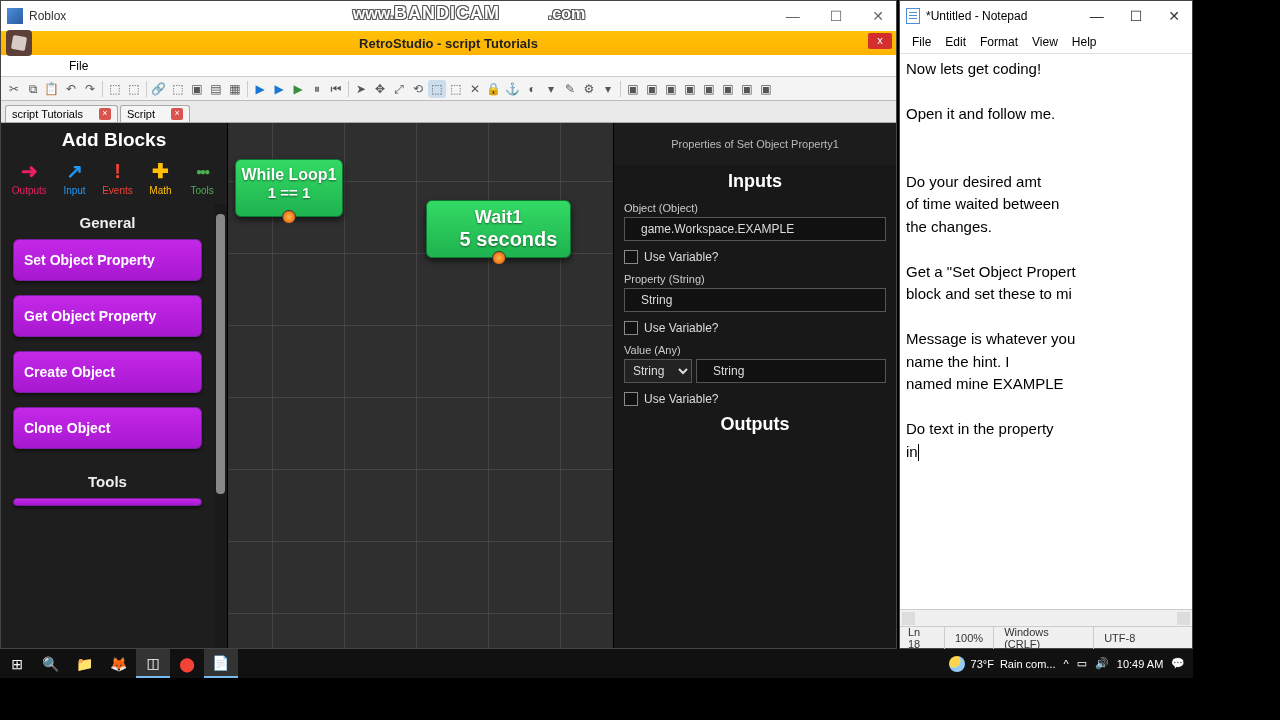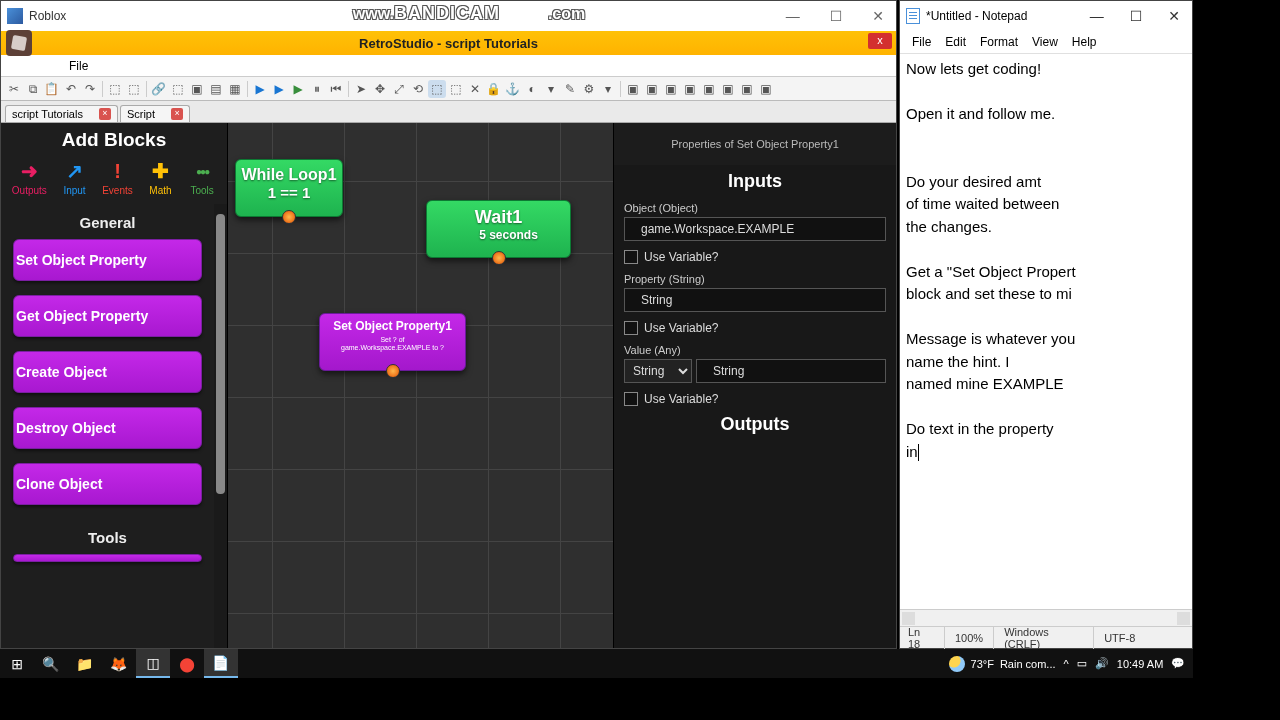--- a/index.html
+++ b/index.html
@@ -40,34 +40,34 @@
 .cat-input { color:#2196f3; }
 .cat-events { color:#f44336; }
 .cat-math { color:#ffc107; }
 .cat-misc { color:#4caf50; }
 .cat-actions .ci::after{content:"➜";}
 .cat-input .ci::after{content:"↗"; color:#2196f3;}
 .cat-events .ci::after{content:"!"; color:#f44336;}
 .cat-math .ci::after{content:"✚"; color:#ffc107;}
 .cat-misc .ci::after{content:"●●●"; font-size:10px; color:#4caf50; letter-spacing:-2px;}
 .section-title { text-align:center; font-size:15px; font-weight:bold; padding:10px 0 8px; color:#eee; }
-.block-btn { margin:0 12px 14px; height:42px; background:linear-gradient(#c428e8,#a818d0); border:1px solid #7b1fa2; border-radius:6px; display:flex; align-items:center; padding-left:2px; font-size:14px; font-weight:bold; color:#fff; cursor:pointer; box-shadow:0 2px 3px rgba(0,0,0,0.5); }
+.block-btn { margin:0 12px 14px; height:42px; background:linear-gradient(#c428e8,#a818d0); border:1px solid #7b1fa2; border-radius:6px; display:flex; align-items:center; padding-left:10px; font-size:14px; font-weight:bold; color:#fff; cursor:pointer; box-shadow:0 2px 3px rgba(0,0,0,0.5); }
 
 
 .canvas { flex:1; position:relative; background:#2f2f2f;
   background-image:linear-gradient(#444 1px,transparent 1px),linear-gradient(90deg,#444 1px,transparent 1px);
   background-size:72px 72px; background-position:-28px -14px; }
 .node { position:absolute; border-radius:6px; text-align:center; color:#fff; font-weight:bold; box-shadow:0 3px 6px rgba(0,0,0,0.6); cursor:move; }
 .node-green { background:linear-gradient(#34d964,#1eb34f); border:1px solid #0c7a33; }
 .node-purple { background:linear-gradient(#c428e8,#a418cc); border:1px solid #6a1b9a; }
 .node .port { position:absolute; bottom:-8px; left:50%; transform:translateX(-50%); width:14px; height:14px; background:radial-gradient(circle,#ffb74d,#e65100); border-radius:50%; border:1px solid #333; }
 .while-node { left:7px; top:36px; width:108px; height:58px; font-size:16px; padding-top:6px; text-shadow:0 1px 2px rgba(0,0,0,0.5); }
 .while-node .sub { font-size:15px; }
 .wait-node { left:198px; top:77px; width:145px; height:58px; font-size:18px; padding-top:6px; text-shadow:0 1px 2px rgba(0,0,0,0.5);}
-.wait-node .sub { font-size:12px;padding-left:20px; }
+.wait-node .sub { font-size:20px;padding-left:20px; }
 .setprop-node { left:91px; top:190px; width:147px; height:58px; font-size:12px; padding-top:5px; }
 .setprop-node .sub { font-size:7px; font-weight:normal; line-height:1.2; padding:3px 4px 0; }
 
 
 .props { width:283px; background:#181818; border-left:1px solid #000; color:#ddd; font-size:12px; overflow:hidden; }
 .props-title { text-align:center; font-size:11px; padding:15px 0; color:#bbb; background:#1c1c1c; }
 .props h3 { text-align:center; font-size:18px; font-weight:bold; padding:6px 0; color:#fff; }
 .prop-group { padding:4px 10px; }
 .prop-label { font-size:11px; color:#ccc; margin-bottom:3px; }
 .prop-input { width:100%; background:#111; border:1px solid #555; color:#ddd; padding:4px 16px; font-size:12px; }
@@ -209,46 +209,39 @@
             <div class="ci"></div>
             <span>Tools</span>
           </div>
       </div>
       <div style="display:flex; flex:1; overflow:hidden;">
         <div style="flex:1; overflow:hidden;">
           <div class="section-title">General</div>
           <div class="block-btn">Set Object Property</div>
           <div class="block-btn">Get Object Property</div>
           <div class="block-btn">Create Object</div>
-          <div class="block-btn">Destroy Object</div>
           <div class="block-btn">Clone Object</div>
           <div class="section-title">Tools</div>
           <div class="block-btn" style="height:8px; margin-bottom:0;"></div>
         </div>
         <div class="scrollbar-v">
             <div class="thumb"></div>
           </div>
       </div>
     </div>
 
     <div class="canvas">
       <div class="node node-green while-node">
         <div>While Loop1</div>
         <div class="sub">1 == 1</div>
         <div class="port"></div>
       </div>
       <div class="node node-green wait-node">
         <div>Wait1</div>
         <div class="sub">5 seconds</div>
-        <div class="port"></div>
-      </div>
-      <div class="node node-purple setprop-node">
-        <div>Set Object Property1</div>
-        <div class="sub" style="white-space:pre-line">Set ? of
-game.Workspace.EXAMPLE to ?</div>
         <div class="port"></div>
       </div>
     </div>
 
     <div class="props">
       <div class="props-title">Properties of Set Object Property1</div>
       <h3>Inputs</h3>
       <div class="prop-group">
         <div class="prop-label">Object (Object)</div>
         <input class="prop-input" value="game.Workspace.EXAMPLE" style="">

